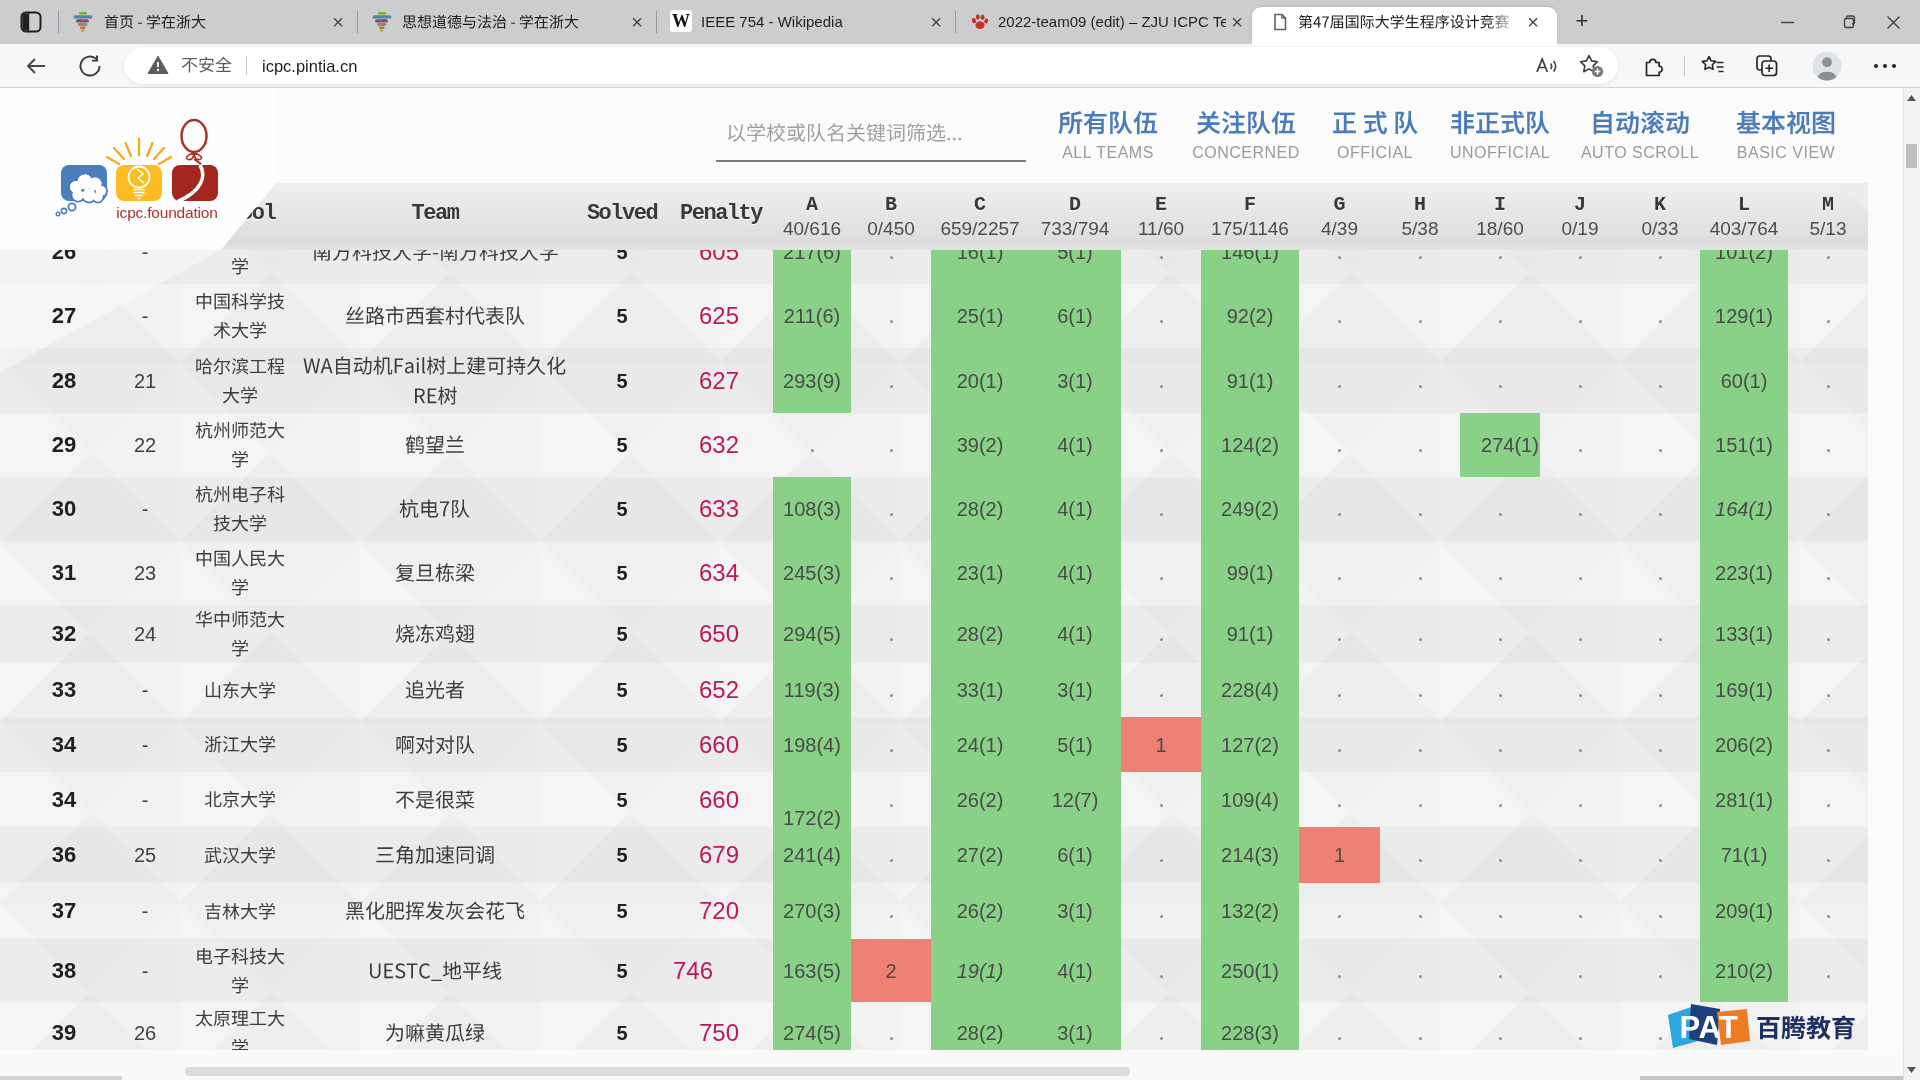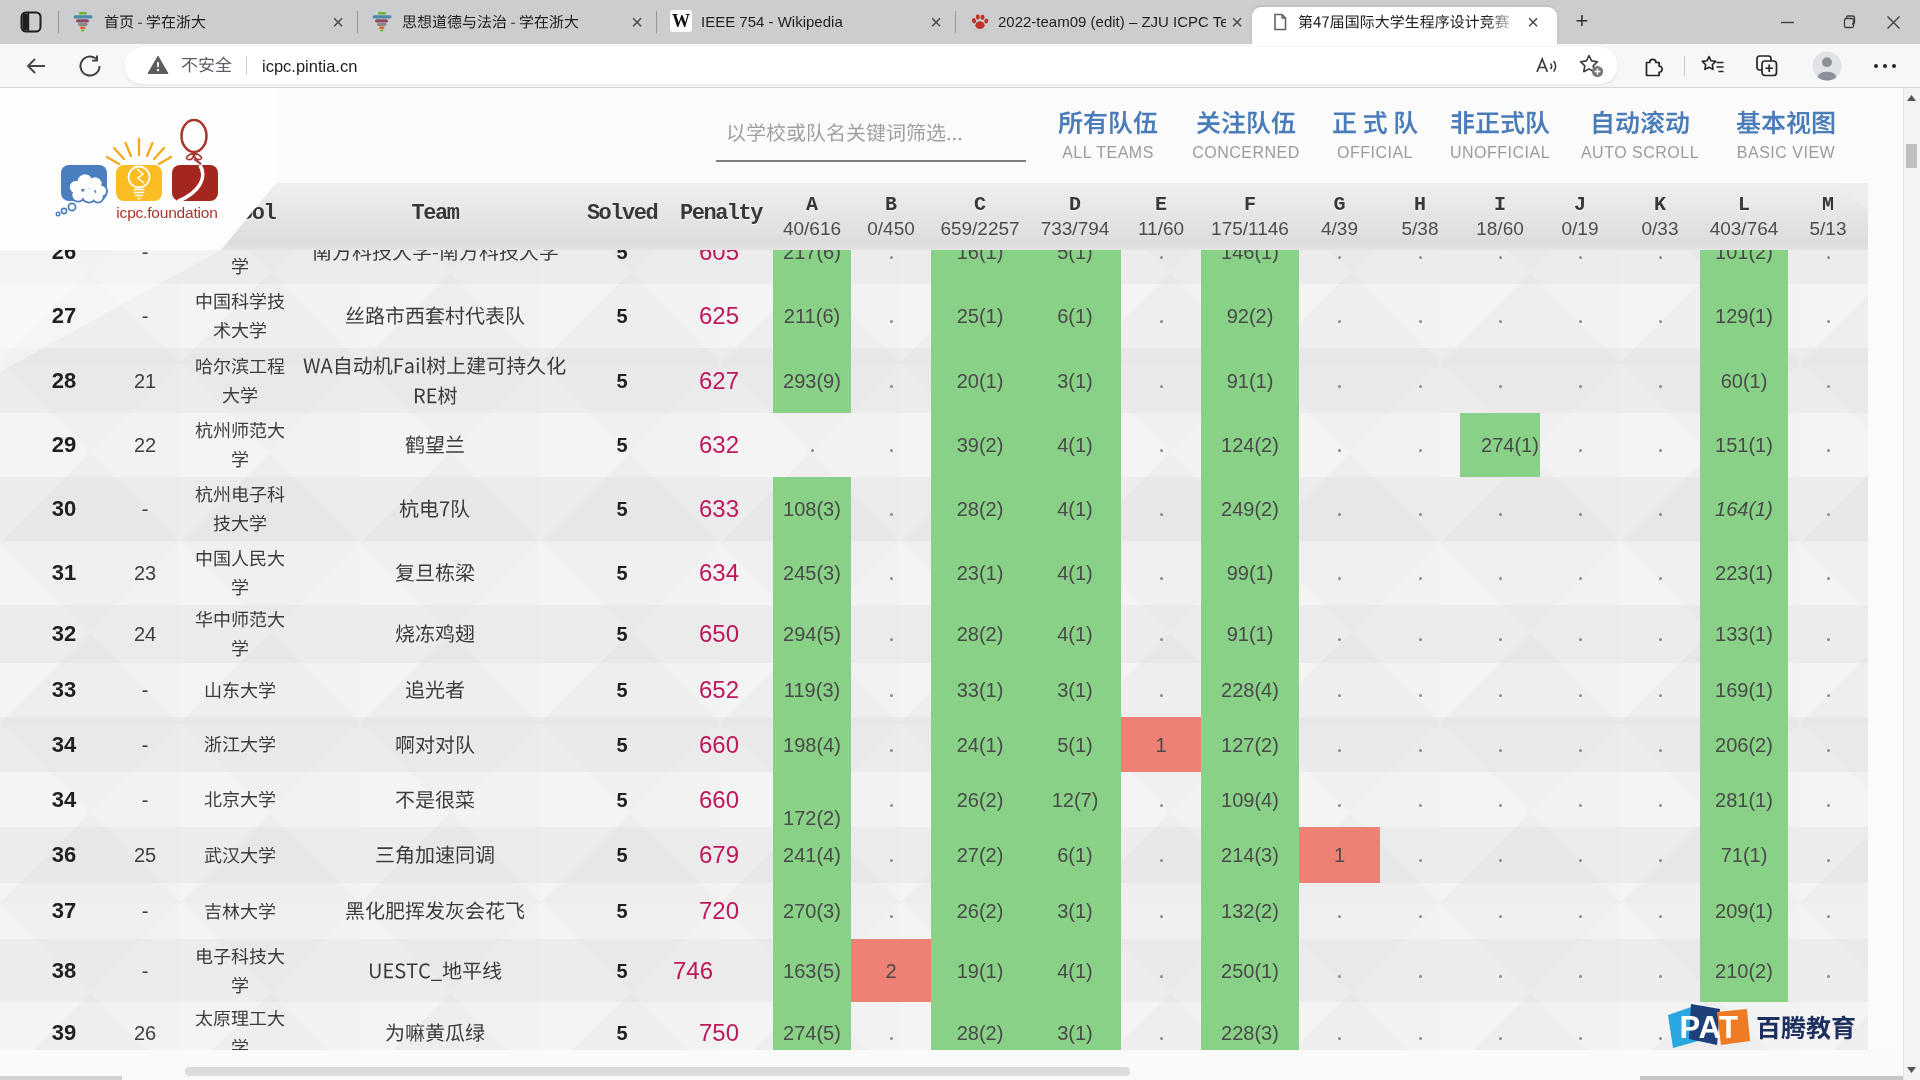--- a/index.html
+++ b/index.html
@@ -579,21 +579,21 @@
       <path fill="#3c3c3c" d="M0 21.0v0" transform="translate(0,21.0)" display="none"></path>
       <path fill="#3c3c3c" transform="translate(0,21.0)" d="M1.1 -12.6H16.8V-11.3H1.1ZM2.3 -8.7H15.9V-7.4H2.3ZM4 -0.5H14V0.7H4ZM8.3 -15.1H9.7V-8H8.3ZM3.2 -5.3H14.9V1.6H13.5V-4.1H4.6V1.6H3.2Z M26.9 -11.3H34.9V-10H26.9ZM30.1 -15.1H31.5V1.4H30.1ZM30 -10.7 31.1 -10.3Q30.7 -9.1 30.3 -7.8Q29.8 -6.5 29.2 -5.2Q28.5 -4 27.9 -3Q27.2 -2 26.4 -1.2Q26.3 -1.5 26 -1.9Q25.8 -2.2 25.6 -2.4Q26.3 -3.1 27 -4Q27.6 -5 28.2 -6.1Q28.8 -7.2 29.3 -8.4Q29.8 -9.5 30 -10.7ZM31.6 -10.7Q32 -9.2 32.6 -7.6Q33.2 -6.1 34 -4.8Q34.7 -3.5 35.5 -2.6Q35.2 -2.5 34.9 -2.2Q34.6 -1.8 34.4 -1.6Q33.7 -2.5 32.9 -4Q32.2 -5.4 31.6 -7.1Q31.1 -8.8 30.7 -10.4ZM19 -11.3H26.1V-10H19ZM22.2 -15.1H23.5V1.4H22.2ZM22.1 -10.5 23 -10.1Q22.8 -9 22.4 -7.9Q22 -6.7 21.5 -5.6Q21 -4.5 20.4 -3.5Q19.8 -2.6 19.3 -1.9Q19.1 -2.2 18.9 -2.5Q18.7 -2.9 18.5 -3.2Q19.1 -3.8 19.6 -4.6Q20.1 -5.5 20.6 -6.4Q21.1 -7.4 21.5 -8.5Q21.9 -9.5 22.1 -10.5ZM23.5 -9.6Q23.7 -9.4 24 -9.1Q24.3 -8.8 24.7 -8.4Q25 -7.9 25.4 -7.5Q25.8 -7.1 26.1 -6.8Q26.4 -6.4 26.5 -6.2L25.6 -5.1Q25.4 -5.4 25 -6Q24.6 -6.5 24.2 -7.1Q23.8 -7.6 23.4 -8.1Q23 -8.6 22.8 -8.9Z M37.1 -9.9H53V-8.6H37.1ZM45.9 -9.4Q46.5 -7.2 47.5 -5.3Q48.5 -3.5 49.9 -2.1Q51.4 -0.6 53.2 0.1Q53.1 0.3 52.9 0.5Q52.7 0.7 52.5 1Q52.4 1.2 52.2 1.4Q50.3 0.5 48.8 -1.1Q47.3 -2.6 46.3 -4.6Q45.2 -6.7 44.5 -9.1ZM44.3 -15.1H45.8Q45.8 -13.9 45.7 -12.5Q45.6 -11.1 45.4 -9.5Q45.2 -8 44.7 -6.4Q44.2 -4.9 43.3 -3.4Q42.5 -2 41.1 -0.7Q39.8 0.5 37.8 1.4Q37.6 1.1 37.3 0.8Q37 0.5 36.8 0.3Q38.7 -0.5 40 -1.7Q41.3 -2.9 42.1 -4.2Q42.9 -5.6 43.4 -7Q43.8 -8.5 44 -9.9Q44.2 -11.4 44.3 -12.7Q44.3 -14 44.3 -15.1Z M58.1 -9H67V-7.8H58.1ZM55.1 -4.9H71V-3.7H55.1ZM62.3 -6.2H63.6V-0.2Q63.6 0.4 63.5 0.7Q63.3 1 62.8 1.2Q62.3 1.3 61.5 1.4Q60.7 1.4 59.4 1.4Q59.4 1.1 59.2 0.7Q59 0.4 58.9 0.1Q59.6 0.1 60.2 0.1Q60.8 0.1 61.2 0.1Q61.6 0.1 61.8 0.1Q62.1 0.1 62.2 0Q62.3 -0.1 62.3 -0.2ZM66.6 -9H67L67.2 -9.1L68.1 -8.4Q67.5 -7.9 66.6 -7.3Q65.8 -6.7 64.8 -6.2Q63.9 -5.8 63 -5.4Q62.9 -5.6 62.7 -5.8Q62.4 -6.1 62.3 -6.2Q63.1 -6.5 63.9 -7Q64.7 -7.4 65.5 -7.9Q66.2 -8.4 66.6 -8.8ZM55.4 -12.1H70.7V-8.5H69.4V-10.9H56.7V-8.5H55.4ZM68.1 -15 69.5 -14.5Q68.9 -13.7 68.3 -12.9Q67.7 -12 67.1 -11.4L66.1 -11.9Q66.4 -12.3 66.8 -12.8Q67.2 -13.4 67.5 -14Q67.9 -14.5 68.1 -15ZM56.9 -14.4 58 -14.9Q58.5 -14.4 59 -13.7Q59.5 -13 59.7 -12.5L58.5 -11.9Q58.3 -12.4 57.8 -13.1Q57.3 -13.8 56.9 -14.4ZM61.6 -14.8 62.8 -15.3Q63.3 -14.6 63.7 -13.9Q64.1 -13.1 64.3 -12.5L63 -12Q62.9 -12.6 62.5 -13.4Q62.1 -14.2 61.6 -14.8Z"></path>
     </svg>
 <svg class="cj" style="left:345.0px;top:895.0px;z-index:3" width="182" height="32" viewBox="0 0 182 32">
       <path fill="#3c3c3c" d="M0 23.2v0" transform="translate(0,23.2)" display="none"></path>
       <path fill="#3c3c3c" transform="translate(0,23.2)" d="M4.5 -14.8V-10.4H15.3V-14.8ZM3.1 -16H16.8V-9.2H3.1ZM5.6 -13.9 6.6 -14.3Q7.1 -13.6 7.5 -12.8Q7.8 -11.9 8 -11.3L6.9 -10.9Q6.8 -11.5 6.4 -12.4Q6.1 -13.2 5.6 -13.9ZM2.8 -7.5H17.2V-6.3H2.8ZM1.1 -4.5H18.9V-3.1H1.1ZM9.2 -15.5H10.7V-3.8H9.2ZM13.2 -14.3 14.3 -13.8Q13.9 -13 13.5 -12.2Q13 -11.3 12.6 -10.7L11.6 -11.1Q11.9 -11.6 12.2 -12.1Q12.5 -12.7 12.7 -13.2Q13 -13.8 13.2 -14.3ZM6.8 -1.8 8.2 -1.9Q8.4 -1.1 8.5 -0.2Q8.6 0.7 8.6 1.3L7.2 1.5Q7.2 0.9 7.1 -0.1Q7 -1 6.8 -1.8ZM10.9 -1.8 12.3 -2Q12.7 -1.3 13 -0.4Q13.3 0.5 13.5 1.1L12 1.5Q11.9 0.8 11.6 -0.1Q11.2 -1 10.9 -1.8ZM15 -1.8 16.4 -2.3Q16.8 -1.8 17.4 -1.2Q17.9 -0.6 18.3 0Q18.7 0.6 19 1.1L17.6 1.6Q17.3 1.1 16.9 0.5Q16.5 0 16 -0.7Q15.5 -1.3 15 -1.8ZM3.4 -2.3 4.8 -2Q4.4 -1 3.8 0Q3.2 1 2.5 1.7L1.1 1Q1.8 0.4 2.4 -0.5Q3 -1.4 3.4 -2.3Z M30.3 -16.4H31.9V-1.6Q31.9 -0.8 32.1 -0.5Q32.4 -0.3 33.1 -0.3Q33.3 -0.3 33.7 -0.3Q34.2 -0.3 34.7 -0.3Q35.2 -0.3 35.7 -0.3Q36.2 -0.3 36.4 -0.3Q36.9 -0.3 37.2 -0.6Q37.4 -1 37.6 -1.9Q37.7 -2.8 37.7 -4.6Q38 -4.4 38.2 -4.3Q38.5 -4.1 38.7 -4Q39 -3.9 39.2 -3.8Q39.1 -1.9 38.9 -0.8Q38.7 0.3 38.1 0.7Q37.5 1.2 36.5 1.2Q36.3 1.2 36 1.2Q35.6 1.2 35.2 1.2Q34.7 1.2 34.2 1.2Q33.8 1.2 33.4 1.2Q33.1 1.2 32.9 1.2Q31.9 1.2 31.4 1Q30.8 0.7 30.6 0.1Q30.3 -0.5 30.3 -1.6ZM37.3 -13.9 38.8 -12.9Q37.4 -10.9 35.5 -9.2Q33.6 -7.4 31.6 -6Q29.6 -4.5 27.5 -3.5Q27.4 -3.6 27.2 -3.8Q27.1 -4 26.8 -4.3Q26.6 -4.5 26.4 -4.6Q28.4 -5.6 30.4 -7Q32.4 -8.4 34.2 -10.2Q36 -11.9 37.3 -13.9ZM26.3 -16.8 27.7 -16.3Q27 -14.6 26.1 -13Q25.1 -11.4 24.1 -9.9Q23 -8.5 21.8 -7.4Q21.8 -7.5 21.6 -7.8Q21.4 -8.1 21.2 -8.4Q21 -8.7 20.8 -8.8Q21.9 -9.8 22.9 -11.1Q23.9 -12.3 24.8 -13.8Q25.6 -15.3 26.3 -16.8ZM24.1 -11.8 25.7 -13.4 25.7 -13.4V1.6H24.1Z M42.7 -16.2H47.1V-14.8H42.7ZM42.7 -11.5H47.1V-10.1H42.7ZM50.1 -8.6H57.6V-7.2H50.1ZM42.7 -6.7H47.1V-5.3H42.7ZM42.1 -16.2H43.5V-8.9Q43.5 -7.8 43.4 -6.4Q43.4 -5 43.2 -3.6Q43 -2.2 42.7 -0.8Q42.4 0.5 41.9 1.6Q41.8 1.5 41.6 1.4Q41.3 1.2 41.1 1.1Q40.9 1 40.7 0.9Q41.2 -0.1 41.5 -1.4Q41.7 -2.6 41.9 -4Q42 -5.3 42.1 -6.6Q42.1 -7.8 42.1 -8.9ZM46.3 -16.2H47.7V-0.4Q47.7 0.2 47.5 0.6Q47.4 1 47 1.1Q46.6 1.3 46 1.4Q45.4 1.4 44.4 1.4Q44.3 1.2 44.3 1Q44.2 0.7 44.1 0.4Q44 0.1 43.9 0Q44.6 0 45.2 0Q45.7 0 45.9 0Q46.3 0 46.3 -0.4ZM50 -15.8H58.3V-6.1H56.9V-14.4H50ZM49.3 -15.8H50.7V-1.5Q50.7 -1 50.8 -0.7Q50.9 -0.4 51.2 -0.3Q51.5 -0.2 52.1 -0.2Q52.3 -0.2 52.7 -0.2Q53.1 -0.2 53.7 -0.2Q54.2 -0.2 54.7 -0.2Q55.3 -0.2 55.7 -0.2Q56.1 -0.2 56.4 -0.2Q57 -0.2 57.2 -0.5Q57.5 -0.8 57.7 -1.6Q57.8 -2.3 57.9 -3.8Q58.2 -3.6 58.5 -3.4Q58.9 -3.2 59.3 -3.2Q59.1 -1.5 58.9 -0.6Q58.6 0.4 58.1 0.8Q57.5 1.3 56.4 1.3Q56.3 1.3 55.8 1.3Q55.4 1.3 54.8 1.3Q54.2 1.3 53.6 1.3Q53 1.3 52.6 1.3Q52.2 1.3 52 1.3Q51 1.3 50.4 1Q49.8 0.8 49.5 0.2Q49.3 -0.4 49.3 -1.5ZM53.2 -15.3H54.4V-7.9H53.2Z M60.7 -6.2Q61.8 -6.5 63.3 -6.9Q64.8 -7.4 66.4 -7.9L66.6 -6.5Q65.2 -6 63.7 -5.6Q62.3 -5.1 61 -4.7ZM61 -12.8H66.4V-11.4H61ZM63.1 -16.8H64.5V-0.3Q64.5 0.3 64.4 0.7Q64.2 1 63.9 1.2Q63.5 1.4 63 1.5Q62.4 1.5 61.5 1.5Q61.5 1.2 61.4 0.8Q61.3 0.4 61.1 0.1Q61.7 0.1 62.1 0.1Q62.6 0.1 62.8 0.1Q63.1 0.1 63.1 -0.2ZM67.9 -11.4H77.6V-10.1H67.9ZM72.7 -9.2H74.1V1.5H72.7ZM68.3 -5.3Q68.2 -5.4 68.2 -5.7Q68.1 -5.9 68 -6.2Q67.9 -6.5 67.8 -6.7Q68.1 -6.7 68.3 -7.1Q68.5 -7.4 68.8 -7.9Q69 -8.2 69.2 -8.8Q69.5 -9.3 69.8 -10.1Q70.2 -10.9 70.5 -11.8Q70.8 -12.7 71 -13.6L72.6 -13.3Q72.1 -12 71.6 -10.7Q71.1 -9.4 70.5 -8.2Q69.9 -7 69.3 -6.1V-6.1Q69.3 -6.1 69.2 -6Q69 -5.9 68.8 -5.8Q68.6 -5.7 68.4 -5.5Q68.3 -5.4 68.3 -5.3ZM68.3 -5.3V-6.5L69.1 -6.9H77.9L77.9 -5.6H70Q69.3 -5.6 68.9 -5.5Q68.4 -5.4 68.3 -5.3ZM67 -15.7H78.5V-11.9H77.1V-14.4H68.4V-11.9H67ZM66.5 -3.3H79.1V-1.9H66.5Z M88.1 -8.1Q89.5 -4.8 92.3 -2.7Q95.1 -0.5 99.3 0.3Q99.1 0.5 98.9 0.7Q98.8 0.9 98.6 1.2Q98.4 1.4 98.3 1.7Q95.5 1 93.3 -0.2Q91.1 -1.5 89.5 -3.4Q87.9 -5.3 86.9 -7.7ZM95.3 -8.7H95.6L95.9 -8.7L96.9 -8.3Q96.2 -6.2 95.1 -4.5Q93.9 -2.9 92.4 -1.7Q91 -0.5 89.2 0.3Q87.5 1.1 85.6 1.6Q85.5 1.4 85.3 1Q85 0.6 84.8 0.4Q86.6 -0.1 88.2 -0.8Q89.8 -1.6 91.2 -2.6Q92.6 -3.7 93.7 -5.2Q94.7 -6.6 95.3 -8.4ZM87.7 -8.7H95.5V-7.2H87.3ZM89.1 -16.9 90.7 -16.6Q90.3 -13.8 89.7 -11.3Q89 -8.8 88 -6.7Q86.9 -4.7 85.4 -3Q83.8 -1.3 81.7 0Q81.6 -0.1 81.4 -0.4Q81.2 -0.6 81 -0.8Q80.8 -1 80.6 -1.1Q83.3 -2.8 85 -5.1Q86.7 -7.4 87.7 -10.3Q88.6 -13.3 89.1 -16.9ZM93.5 -15.8 94.6 -16.5Q95.1 -16.1 95.5 -15.5Q96 -15 96.5 -14.5Q96.9 -14 97.2 -13.7L96 -12.8Q95.7 -13.2 95.3 -13.7Q94.9 -14.3 94.4 -14.8Q93.9 -15.3 93.5 -15.8ZM82.9 -10.5Q82.8 -10.6 82.8 -10.9Q82.7 -11.2 82.6 -11.4Q82.5 -11.7 82.4 -11.9Q82.6 -11.9 82.8 -12.1Q82.9 -12.3 83.1 -12.7Q83.2 -12.9 83.5 -13.4Q83.7 -14 84 -14.7Q84.3 -15.5 84.5 -16.2L86.1 -15.9Q85.8 -15.1 85.5 -14.2Q85.2 -13.4 84.8 -12.7Q84.4 -11.9 84.1 -11.4V-11.3Q84.1 -11.3 83.9 -11.2Q83.7 -11.2 83.5 -11Q83.2 -10.9 83.1 -10.8Q82.9 -10.6 82.9 -10.5ZM82.9 -10.5V-11.6L83.9 -12.2H98.6L98.6 -10.8H85Q84.1 -10.8 83.6 -10.7Q83 -10.6 82.9 -10.5Z M101.4 -14.3H118.4V-12.9H101.4ZM111.6 -11.9H113.1Q113.1 -10.1 112.9 -8.4Q112.7 -6.8 112.3 -5.3Q112 -3.8 111.2 -2.5Q110.5 -1.2 109.2 -0.2Q108 0.9 106.2 1.6Q106.1 1.4 105.9 1.2Q105.8 1 105.6 0.7Q105.4 0.5 105.2 0.4Q107 -0.3 108.1 -1.2Q109.2 -2.1 109.9 -3.3Q110.6 -4.5 110.9 -5.8Q111.3 -7.2 111.4 -8.7Q111.5 -10.3 111.6 -11.9ZM112.5 -7.2Q113.1 -5.6 114 -4.1Q114.9 -2.6 116.2 -1.5Q117.4 -0.4 118.9 0.3Q118.6 0.5 118.3 0.8Q118 1.2 117.9 1.5Q116.4 0.7 115.1 -0.6Q113.8 -1.8 112.9 -3.4Q111.9 -5 111.3 -6.9ZM108.3 -9.5 109.6 -9Q109.4 -8.4 109.2 -7.6Q109 -6.9 108.8 -6.2Q108.6 -5.4 108.3 -4.9L107 -5.4Q107.3 -6 107.5 -6.7Q107.8 -7.4 108 -8.1Q108.2 -8.8 108.3 -9.5ZM116.1 -9.7 117.4 -9.1Q117 -8.1 116.4 -7.1Q115.8 -6 115.3 -5.3L114.2 -5.9Q114.5 -6.4 114.9 -7.1Q115.2 -7.7 115.6 -8.4Q115.9 -9.1 116.1 -9.7ZM105.9 -16.8 107.5 -16.7Q107.2 -13.1 106.6 -10.1Q106 -7 104.9 -4.6Q103.8 -2.2 102.1 -0.4Q102 -0.6 101.7 -0.8Q101.5 -1 101.3 -1.3Q101 -1.5 100.8 -1.6Q102.6 -3.2 103.6 -5.5Q104.6 -7.8 105.1 -10.6Q105.6 -13.5 105.9 -16.8Z M121.8 -6.7H138.4V-5.3H121.8ZM125.3 -10.6H134.8V-9.2H125.3ZM132.3 -3.8 133.5 -4.5Q134.4 -3.7 135.3 -2.8Q136.2 -1.8 136.9 -0.9Q137.7 0 138.1 0.8L136.8 1.6Q136.3 0.8 135.6 -0.1Q134.9 -1.1 134 -2.1Q133.1 -3 132.3 -3.8ZM130.1 -16.8 131.5 -16.2Q129.9 -13.9 127.4 -11.9Q125 -10 121.9 -8.6Q121.8 -8.8 121.6 -9.1Q121.4 -9.3 121.2 -9.5Q121 -9.8 120.8 -9.9Q122.8 -10.8 124.6 -11.8Q126.4 -12.9 127.8 -14.2Q129.2 -15.5 130.1 -16.8ZM130.3 -16Q130.9 -15.3 131.9 -14.5Q132.8 -13.6 134 -12.8Q135.2 -12 136.6 -11.3Q137.9 -10.6 139.3 -10.2Q139.1 -10 138.9 -9.8Q138.7 -9.6 138.5 -9.3Q138.3 -9.1 138.2 -8.9Q136.9 -9.4 135.6 -10.1Q134.2 -10.9 133.1 -11.8Q131.9 -12.6 130.9 -13.5Q130 -14.4 129.3 -15.2ZM123.1 1.2Q123.1 1 123 0.7Q122.9 0.4 122.8 0.1Q122.7 -0.2 122.6 -0.4Q123 -0.5 123.3 -0.7Q123.7 -1 124.1 -1.4Q124.4 -1.7 124.9 -2.1Q125.3 -2.6 125.9 -3.3Q126.5 -4 127.1 -4.8Q127.7 -5.6 128.3 -6.4L129.7 -5.5Q128.5 -3.8 127.1 -2.3Q125.7 -0.8 124.3 0.3V0.4Q124.3 0.4 124.1 0.4Q123.9 0.5 123.7 0.6Q123.5 0.8 123.3 0.9Q123.1 1 123.1 1.2ZM123.1 1.2 123.1 0 124.2 -0.6 136 -1.5Q136 -1.2 136.1 -0.8Q136.2 -0.4 136.3 -0.2Q133.5 0.1 131.5 0.3Q129.4 0.4 128.1 0.5Q126.7 0.7 125.8 0.8Q124.9 0.8 124.4 0.9Q123.9 1 123.6 1Q123.3 1.1 123.1 1.2Z M150.4 -11.2H151.9V-1.2Q151.9 -0.5 152.2 -0.4Q152.4 -0.2 153.1 -0.2Q153.3 -0.2 153.8 -0.2Q154.2 -0.2 154.8 -0.2Q155.4 -0.2 155.9 -0.2Q156.4 -0.2 156.6 -0.2Q157.1 -0.2 157.3 -0.4Q157.5 -0.6 157.6 -1.3Q157.7 -2 157.8 -3.3Q158 -3.1 158.2 -3Q158.5 -2.9 158.7 -2.8Q159 -2.7 159.2 -2.6Q159.1 -1.1 158.9 -0.3Q158.6 0.6 158.1 0.9Q157.6 1.3 156.7 1.3Q156.6 1.3 156.2 1.3Q155.8 1.3 155.3 1.3Q154.8 1.3 154.3 1.3Q153.9 1.3 153.5 1.3Q153.1 1.3 153 1.3Q152 1.3 151.4 1.1Q150.9 0.9 150.6 0.3Q150.4 -0.2 150.4 -1.2ZM157 -9.7 158.1 -8.5Q156.8 -7.5 155.1 -6.6Q153.5 -5.7 151.6 -4.8Q149.8 -3.9 147.9 -3.1Q147.9 -3.4 147.7 -3.7Q147.5 -4.1 147.3 -4.3Q149.1 -5 150.9 -5.9Q152.7 -6.8 154.3 -7.8Q155.9 -8.8 157 -9.7ZM146.1 -11.3 147.6 -10.8Q146.9 -9.5 146.1 -8.3Q145.2 -7.1 144.2 -6Q143.2 -4.9 142.3 -4.1Q142.1 -4.3 141.9 -4.5Q141.7 -4.7 141.4 -4.9Q141.2 -5.1 141 -5.2Q142 -5.9 143 -6.9Q143.9 -7.8 144.7 -9Q145.5 -10.1 146.1 -11.3ZM141.2 -14.9H158.8V-13.4H141.2ZM146 -16.8H147.5V-11.7H146ZM152.6 -16.8H154.1V-11.6H152.6ZM144.3 -7.5 145.8 -9 145.8 -9V1.6H144.3Z M161.3 -15.6H172.3V-14.1H161.3ZM171.7 -15.6H173.2Q173.2 -12.3 173.4 -9.5Q173.6 -6.7 174 -4.7Q174.5 -2.7 175.2 -1.6Q176 -0.5 177.2 -0.5Q177.6 -0.5 177.8 -1.4Q178 -2.3 178 -4Q178.3 -3.7 178.6 -3.5Q179 -3.2 179.2 -3.1Q179.1 -1.5 178.9 -0.6Q178.7 0.3 178.3 0.6Q177.8 1 177.1 1Q175.4 1 174.4 -0.1Q173.3 -1.3 172.8 -3.5Q172.2 -5.6 172 -8.7Q171.7 -11.8 171.7 -15.6ZM177.3 -14.1 178.6 -13.4Q177.9 -12.6 177 -11.7Q176.1 -10.9 175.1 -10.1Q174.2 -9.3 173.4 -8.7L172.3 -9.4Q173.1 -10 174 -10.8Q174.9 -11.6 175.8 -12.5Q176.7 -13.4 177.3 -14.1ZM172.4 -8.8 173.2 -9.8Q174.1 -9.4 175.2 -8.7Q176.3 -8.1 177.3 -7.5Q178.3 -6.9 178.9 -6.4L178.1 -5.2Q177.5 -5.7 176.5 -6.4Q175.6 -7 174.5 -7.6Q173.4 -8.3 172.4 -8.8Z"></path>
     </svg>
 <div class="" style="left:773px;top:939px;width:78px;height:63px;background:#88d187;z-index:2"></div>
 <div class="tx n" style="left:812.0px;top:970.5px;z-index:3;">163(5)</div>
 <div class="" style="left:931px;top:939px;width:98px;height:63px;background:#88d187;z-index:2"></div>
-<div class="tx n" style="left:980.0px;top:970.5px;z-index:3;">19(1)</div>
+<div class="tx n" style="left:980.0px;top:970.5px;z-index:3;font-style:italic;">19(1)</div>
 <div class="" style="left:1029px;top:939px;width:92px;height:63px;background:#88d187;z-index:2"></div>
 <div class="tx n" style="left:1075.0px;top:970.5px;z-index:3;">4(1)</div>
 <div class="" style="left:1201px;top:939px;width:98px;height:63px;background:#88d187;z-index:2"></div>
 <div class="tx n" style="left:1250.0px;top:970.5px;z-index:3;">250(1)</div>
 <div class="" style="left:1700px;top:939px;width:88px;height:63px;background:#88d187;z-index:2"></div>
 <div class="tx n" style="left:1744.0px;top:970.5px;z-index:3;">210(2)</div>
 <div class="" style="left:851px;top:939px;width:80px;height:63px;background:#ee8173;z-index:2"></div>
 <div class="tx n" style="left:891.0px;top:970.5px;z-index:3;">2</div>
 <div class="dot" style="left:1159.5px;top:974.5px;"></div>
 <div class="dot" style="left:1338.0px;top:974.5px;"></div>

